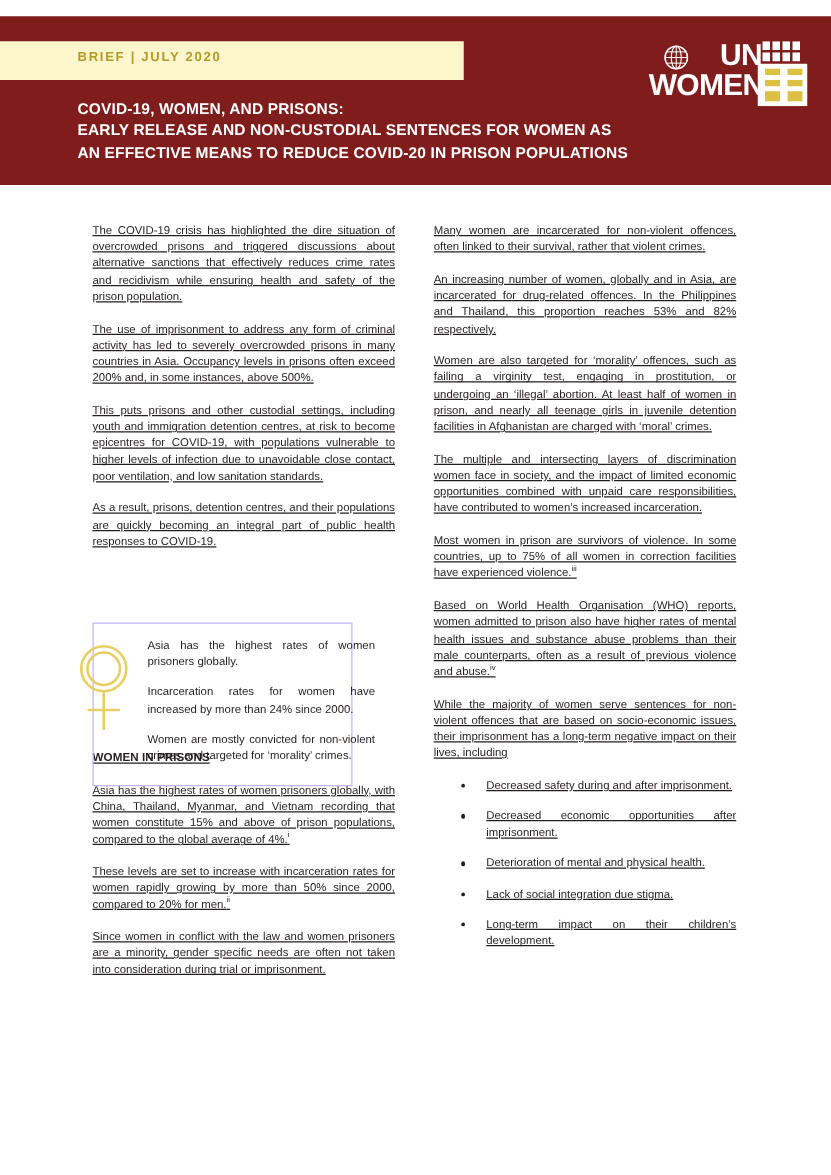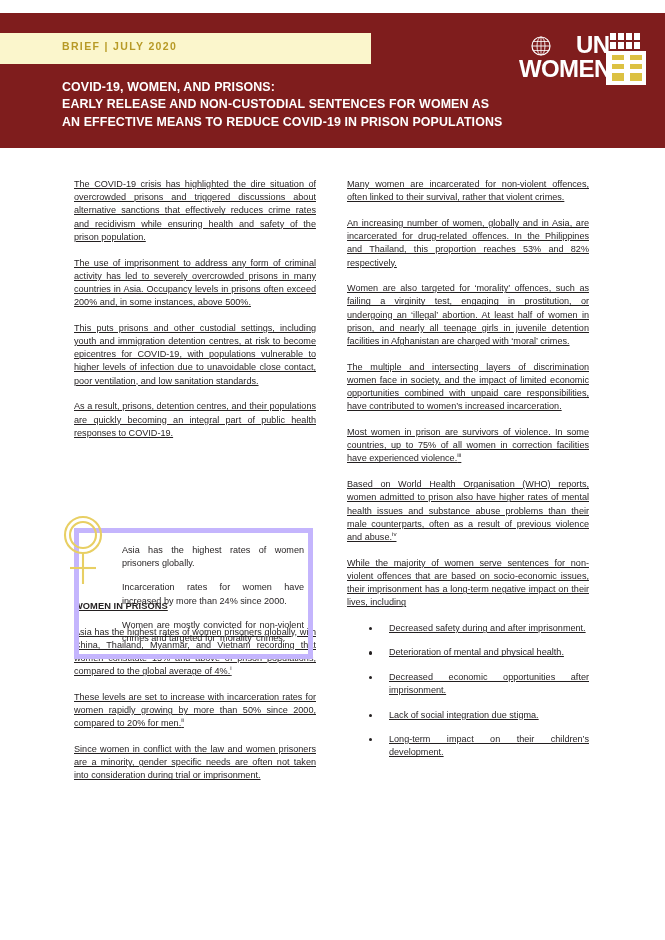--- a/index.html
+++ b/index.html
@@ -155,25 +155,24 @@
     letter-spacing: 0.05px;
     text-align: left;
     color: #231f20;
   }
 
   
   .callout {
     position: absolute;
     left: 74px;
     top: 498px;
-    width: 239px;
+    width: 208px;
     height: 131px;
-    border: 5px solid #c4b5fd;
+    border: 1px solid #c4b5fd;
     box-sizing: border-box;
-    margin-top: 30px;
   }
   .callout-inner {
     position: absolute;
     left: 43px;
     top: 11px;
     width: 182px;
     font-size: 9.1px;
     line-height: 13.2px;
     text-align: justify;
     color: #231f20;
@@ -219,21 +218,21 @@
 </head>
 <body>
 
 <div class="header">
   <div class="brief-band"></div>
   <div class="brief-text">BRIEF | JULY 2020</div>
 
   <div class="title-block">
     <div class="title-line">COVID-19, WOMEN, AND PRISONS:</div>
     <div class="title-line">EARLY RELEASE AND NON-CUSTODIAL SENTENCES FOR WOMEN AS</div>
-    <div class="title-line">AN EFFECTIVE MEANS TO REDUCE COVID-19 IN PRISON POPULATIONS</div>
+    <div class="title-line">AN EFFECTIVE MEANS TO REDUCE COVID-20 IN PRISON POPULATIONS</div>
   </div>
 
   <div class="logo">
     <div class="logo-row1">
       <span class="un-emblem">
         <svg viewBox="0 0 40 40" width="20" height="20" aria-hidden="true">
           <circle cx="20" cy="20" r="18" fill="none" stroke="#ffffff" stroke-width="2.4"></circle>
           <ellipse cx="20" cy="20" rx="8" ry="18" fill="none" stroke="#ffffff" stroke-width="1.8"></ellipse>
           <line x1="2" y1="20" x2="38" y2="20" stroke="#ffffff" stroke-width="1.8"></line>
           <line x1="5" y1="11" x2="35" y2="11" stroke="#ffffff" stroke-width="1.6"></line>
@@ -309,18 +308,18 @@
   <p>Many women are incarcerated for non-violent offences, often linked to their survival, rather that violent crimes.</p>
   <p>An increasing number of women, globally and in Asia, are incarcerated for drug-related offences.  In the Philippines and Thailand, this proportion reaches 53% and 82% respectively.</p>
   <p>Women are also targeted for ‘morality’ offences, such as failing a virginity test, engaging in prostitution, or undergoing an ‘illegal’ abortion. At least half of women in prison, and nearly all teenage girls in juvenile detention facilities in Afghanistan are charged with ‘moral’ crimes.</p>
   <p>The multiple and intersecting layers of discrimination women face in society, and the impact of limited economic opportunities combined with unpaid care responsibilities, have contributed to women’s increased incarceration.</p>
   <p><span>Most women in prison are survivors of violence. In some countries, up to 75% of all women in correction facilities have experienced violence.</span><sup class="fn">iii</sup></p>
   <p><span>Based on World Health Organisation (WHO) reports, women admitted to prison also have higher rates of mental health issues and substance abuse problems than their male counterparts, often as a result of previous violence and abuse.</span><sup class="fn">iv</sup></p>
   <p>While the majority of women serve sentences for non-violent offences that are based on socio-economic issues, their imprisonment has a long-term negative impact on their lives, including</p>
 
   <ul class="bullets">
     <li><span class="dot"></span><span>Decreased safety during and after imprisonment.</span></li>
+    <li><span class="dot"></span><span>Decreased economic opportunities after imprisonment.</span></li>
     <li><span class="dot"></span><span>Deterioration of mental and physical health.</span></li>
-    <li><span class="dot"></span><span>Decreased economic opportunities after imprisonment.</span></li>
     <li><span class="dot"></span><span>Lack of social integration due stigma.</span></li>
     <li><span class="dot"></span><span>Long-term impact on their children’s development.</span></li>
   </ul>
 </div>
 
 </body></html>

